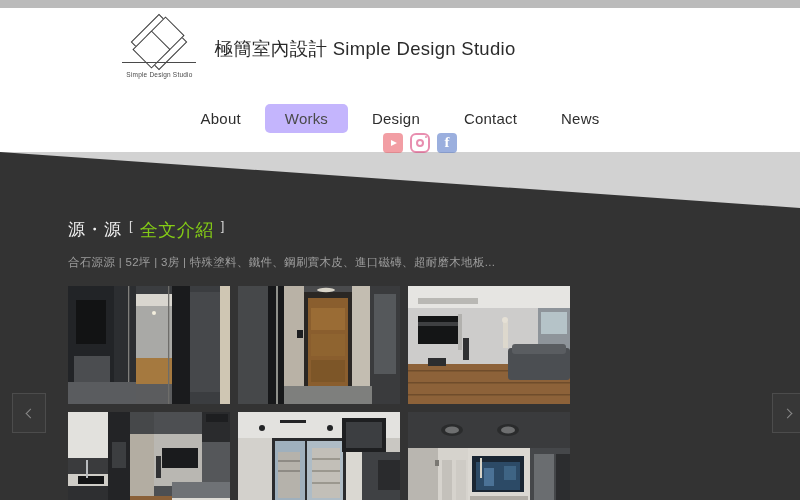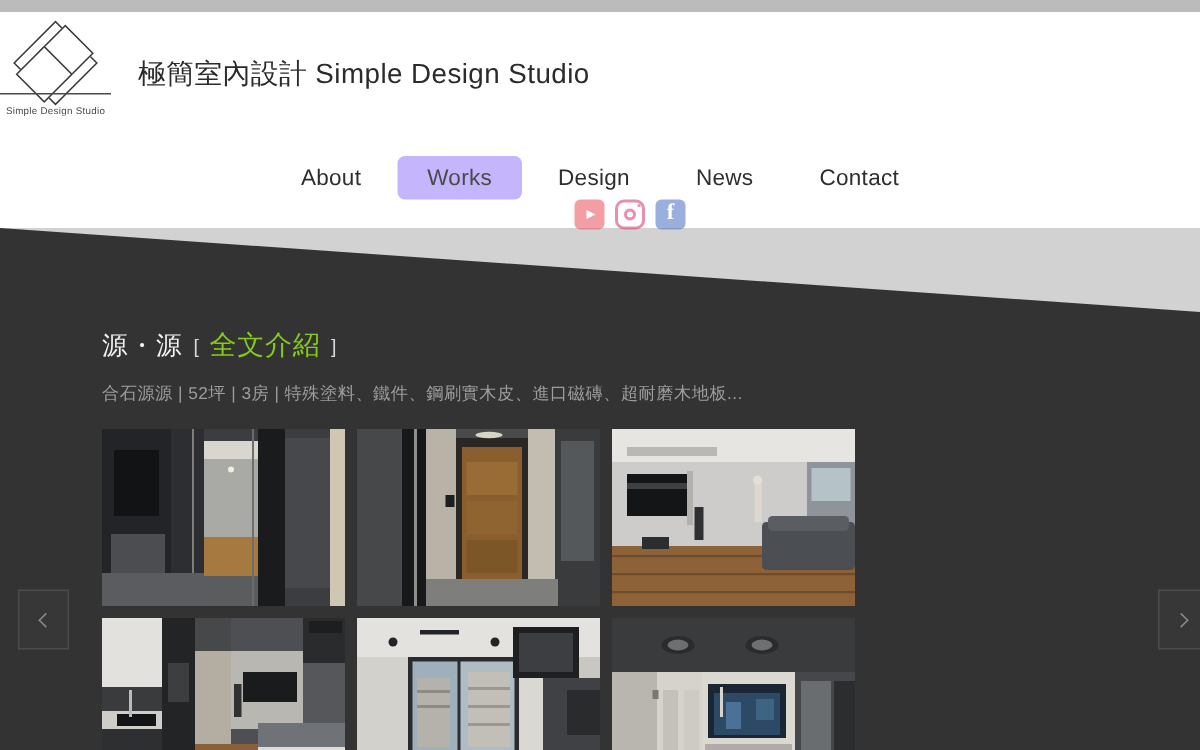--- a/index.html
+++ b/index.html
@@ -36,20 +36,21 @@
     z-index: 5;
   }
 
   .brand {
     position: absolute;
     top: 9px;
     left: 0;
     width: 638px;
     display: flex;
     align-items: center;
+    justify-content: center;
     gap: 18px;
   }
 
   .logo-mark {
     width: 74px;
     height: 62px;
     position: relative;
     flex: none;
   }
   .logo-mark .sq {
@@ -214,21 +215,21 @@
     z-index: 4;
   }
 
   .project-header {
     position: absolute;
     top: 10px;
     left: 68px;
   }
   .project-title-row {
     display: flex;
-    align-items: center;
+    align-items: flex-start;
     gap: 7px;
     white-space: nowrap;
   }
   .project-title {
     font-size: 17px;
     color: #f2f2f2;
     letter-spacing: 1px;
   }
   .bracket {
     font-size: 13px;
@@ -308,22 +309,22 @@
       <div class="logo-caption">Simple Design Studio</div>
     </div>
     <div class="brand-title">極簡室內設計 Simple Design Studio</div>
   </div>
 
   <nav class="navbar">
     <div class="nav-links">
       <a class="nav-item">About</a>
       <a class="nav-item active">Works</a>
       <a class="nav-item">Design</a>
+      <a class="nav-item">Contact</a>
       <a class="nav-item">News</a>
-      <a class="nav-item">Contact</a>
     </div>
 
     <div class="social">
       <div class="social-icon ic-youtube">
         <span class="play"></span>
       </div>
       <div class="social-icon ic-instagram">
         <span class="ring"></span>
         <span class="dot"></span>
       </div>

